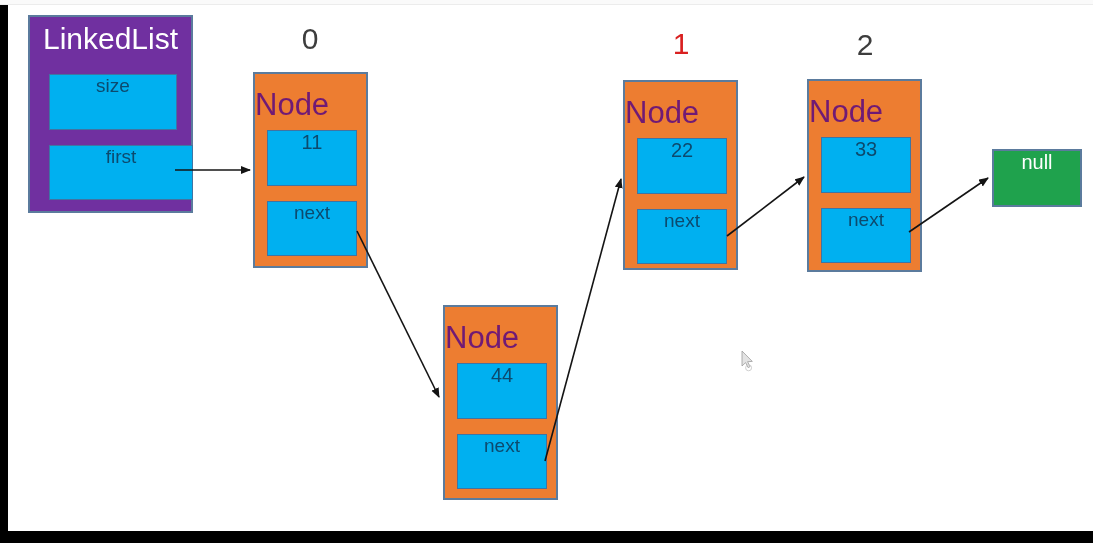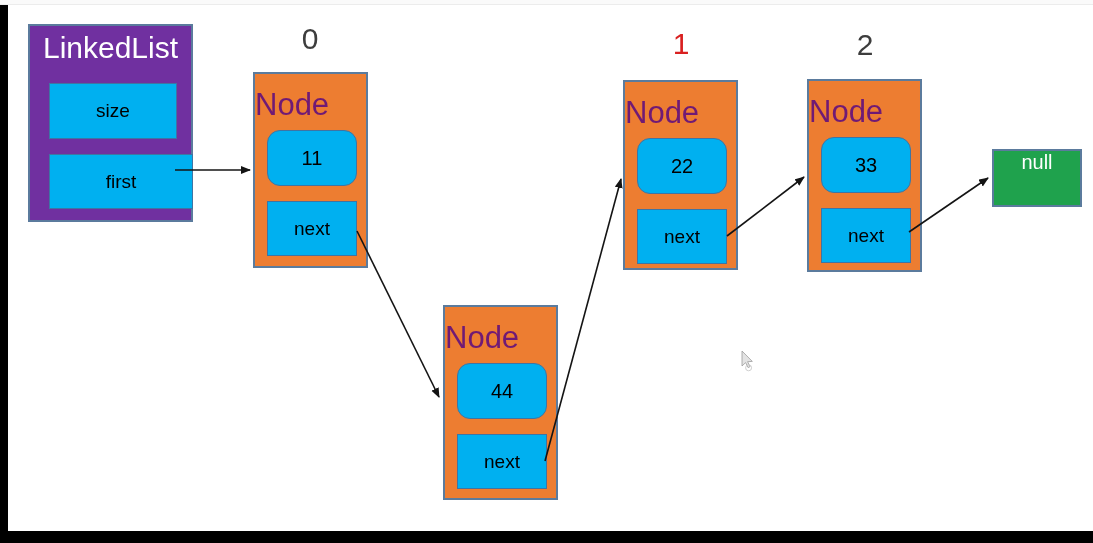--- a/index.html
+++ b/index.html
@@ -10,52 +10,52 @@
     overflow:hidden;
     font-family:"Liberation Sans", sans-serif;
   }
   
   .top-strip{position:absolute;left:0;top:0;width:1093px;height:5px;background:#fafafa;border-bottom:1px solid #ececec;box-sizing:border-box;}
   .left-bar{position:absolute;left:0;top:5px;width:8px;height:538px;background:var(--frame-black,#000);}
   .bottom-bar{position:absolute;left:0;top:531px;width:1093px;height:12px;background:var(--frame-black,#000);}
 
   
   .ll-box{
-    position:absolute;left:28px;top:24px;width:165px;height:198px;
+    position:absolute;left:28px;top:15px;width:165px;height:198px;
     background:var(--purple,#7030a0);
     border:2px solid var(--box-border,#5b7b9d);
     box-sizing:border-box;
   }
   .ll-title{
     display:block;text-align:center;margin-top:5px;
     color:#fff;font-size:30px;font-weight:400;letter-spacing:0px;
   }
   .field{
     position:absolute;
     background:var(--cyan,#00b0f0);
     border:1px solid var(--inner-border,#3f74a3);
     box-sizing:border-box;
-    display:flex;align-items:center;justify-content:center;
-    color:#000000;
+    display:flex;justify-content:center;
+    color:#0c4a6e;
   }
   .ll-size{left:19px;top:57px;width:128px;height:56px;font-size:19px;}
   .ll-first{left:19px;top:128px;width:144px;height:55px;font-size:19px;}
 
   
   .node{
     position:absolute;width:115px;
     background:var(--orange,#ed7d31);
     border:2px solid var(--box-border,#5b7b9d);
     box-sizing:border-box;
   }
   .node-title{
     display:block;text-align:left;margin-top:13px;
     color:#701a75;font-size:31px;font-weight:400;
   }
-  .node .value{left:12px;top:56px;width:90px;height:56px;font-size:20px;border-radius:13px;}
+  .node .value{left:12px;top:56px;width:90px;height:56px;font-size:20px;}
   .node .next{left:12px;top:127px;width:90px;height:55px;font-size:19px;}
   #node-0{left:253px;top:72px;height:196px;}
   #node-44{left:443px;top:305px;height:195px;}
   #node-1{left:623px;top:80px;height:190px;}
   #node-2{left:807px;top:79px;height:193px;}
 
   
   .index-label{
     position:absolute;width:40px;text-align:center;
     font-size:30px;color:var(--index-grey,#3d3d3d);

